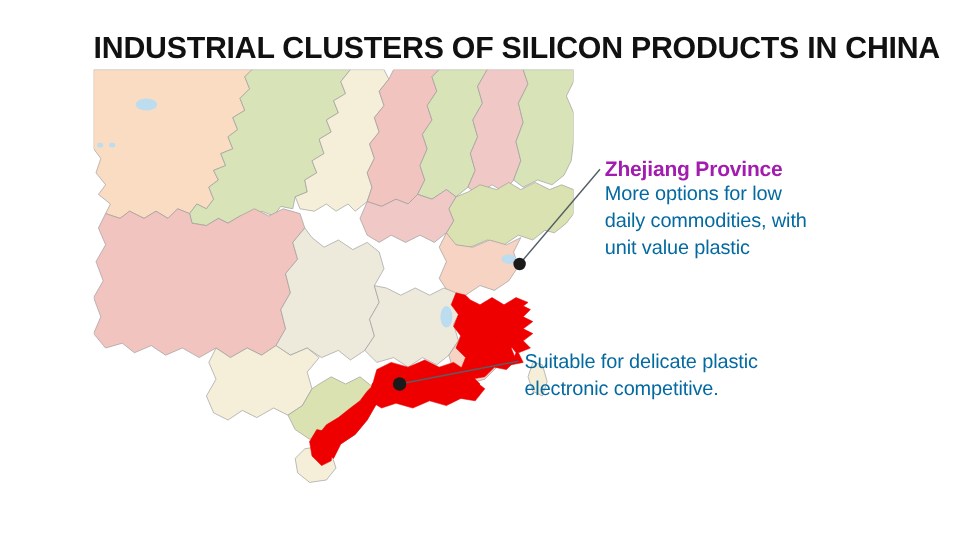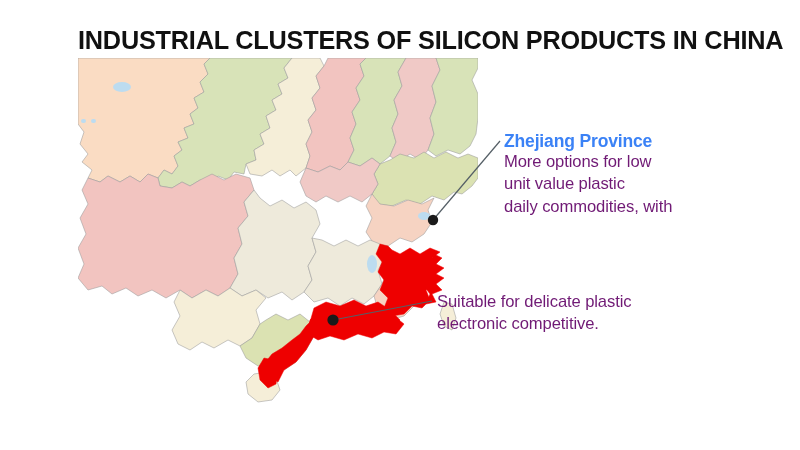--- a/index.html
+++ b/index.html
@@ -45,30 +45,30 @@
   .prov { stroke: #9a9a9a; stroke-width: 0.55; vector-effect: non-scaling-stroke; }
   .lake { fill: #bcdcf0; stroke: none; }
   .hl   { stroke: #ee0000; stroke-width: 0.5; vector-effect: non-scaling-stroke; }
 
   
   .callout { position: absolute; }
   .callout .c-title {
     font-family: "Liberation Sans", sans-serif;
     font-weight: bold;
     font-size: 17.5px;
-    color: #3b82f6;
+    color: #a21caf;
     letter-spacing: -0.15px;
     white-space: nowrap;
     line-height: 20px;
   }
   .callout .c-body {
     font-family: "Liberation Sans", sans-serif;
     font-weight: 400;
     font-size: 16.6px;
-    color: #701a75;
+    color: #0369a1;
     line-height: 22.4px;
     letter-spacing: -0.1px;
   }
   #callout-zhejiang  { left: 504px; top: 131px; width: 214px; }
   #callout-guangdong { left: 437px; top: 291px; width: 282px; }
 
   
   .overlay {
     position: absolute;
     left: 0; top: 0;
@@ -147,22 +147,22 @@
     <line class="leader" x1="433" y1="220" x2="500" y2="141"></line>
     <circle class="marker-dot" cx="433" cy="220" r="5.2"></circle>
     <line class="leader" x1="333" y1="320" x2="432" y2="301"></line>
     <circle class="marker-dot" cx="333" cy="320" r="5.6"></circle>
   </svg>
 
   <div class="callout" id="callout-zhejiang">
     <div class="c-title">Zhejiang Province</div>
     <div class="c-body">
       <div>More options for low</div>
+      <div>daily commodities, with</div>
       <div>unit value plastic</div>
-      <div>daily commodities, with</div>
     </div>
   </div>
 
   <div class="callout" id="callout-guangdong">
     <div class="c-body">
       <div>Suitable for delicate plastic</div>
       <div>electronic competitive.</div>
     </div>
   </div>
 

